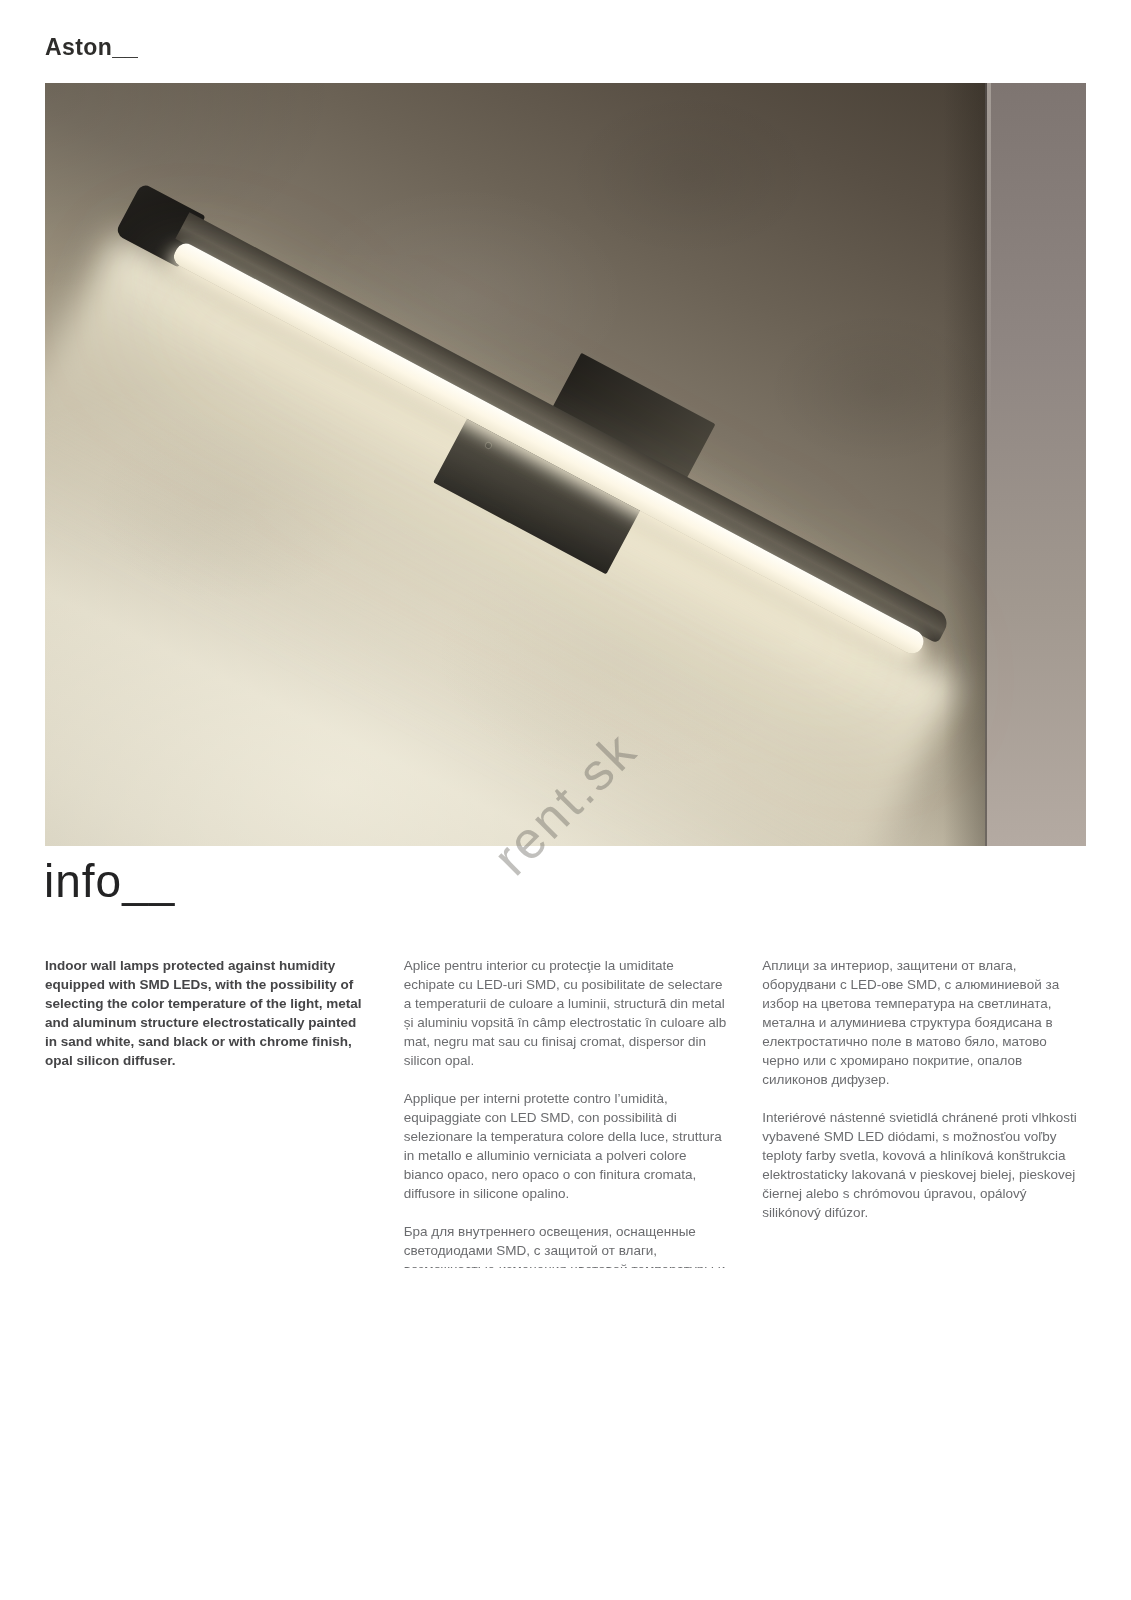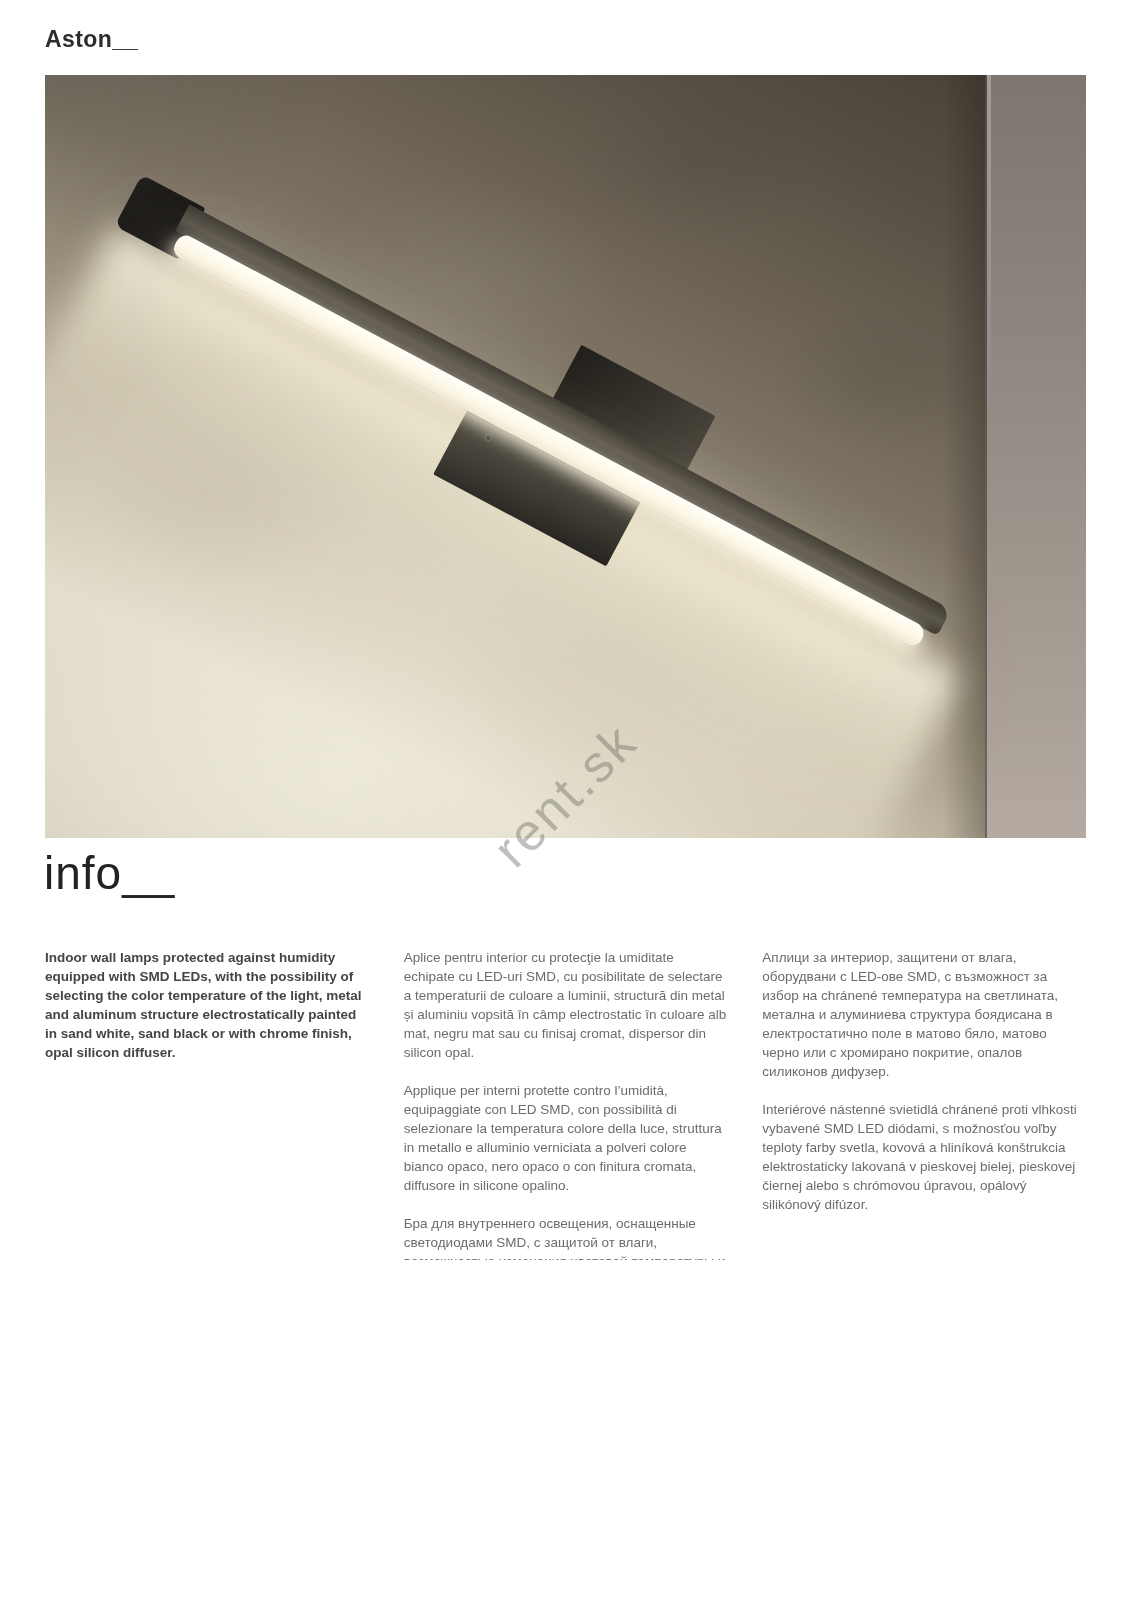--- a/index.html
+++ b/index.html
@@ -3,21 +3,21 @@
 <meta charset="utf-8">
 <style>
   * { margin:0; padding:0; box-sizing:border-box; }
   html,body { background:#ffffff; }
   .page {
     position:relative;
     width:1131px; height:1260px;
     background:#ffffff;
     font-family:"Liberation Sans", sans-serif;
     overflow:hidden;
-    margin:0 auto;
+    margin:8px auto;
   }
 
   
   .header { position:absolute; left:45px; top:26px; }
   .product-title { font-size:23px; font-weight:bold; color:#2e2d2b; letter-spacing:.4px; }
   .product-title .us { letter-spacing:0; }
 
   
   .photo {
     position:absolute; left:45px; top:75px; width:1041px; height:763px;
@@ -163,21 +163,21 @@
   <div class="columns">
     <div class="col col-en">
       <p>Indoor wall lamps protected against humidity equipped with SMD LEDs, with the possibility of selecting the color temperature of the light, metal and aluminum structure electrostatically painted in sand white, sand black or with chrome finish, opal silicon diffuser.</p>
     </div>
     <div class="col">
       <p>Aplice pentru interior cu protecţie la umiditate echipate cu LED-uri SMD, cu posibilitate de selectare a temperaturii de culoare a luminii, structură din metal și aluminiu vopsită în câmp electrostatic în culoare alb mat, negru mat sau cu finisaj cromat, dispersor din silicon opal.</p>
       <p>Applique per interni protette contro l’umidità, equipaggiate con LED SMD, con possibilità di selezionare la temperatura colore della luce, struttura in metallo e alluminio verniciata a polveri colore bianco opaco, nero opaco o con finitura cromata, diffusore in silicone opalino.</p>
       <p>Бра для внутреннего освещения, оснащенные светодиодами SMD, с защитой от влаги, возможностью изменения цветовой температуры и яркости света, металлической и алюминиевой структурой, окрашенной в электростатическом поле в матово-белый, матово-черный цвета или с отделкой под хром, и рассеивателем из опалового силикона.</p>
     </div>
     <div class="col">
-      <p>Аплици за интериор, защитени от влага, оборудвани с LED-ове SMD, с възможност за избор на chránené температура на светлината, метална и алуминиева структура боядисана в електростатично поле в матово бяло, матово черно или с хромирано покритие, опалов силиконов дифузер.</p>
+      <p>Аплици за интериор, защитени от влага, оборудвани с LED-ове SMD, с алюминиевой за избор на цветова температура на светлината, метална и алуминиева структура боядисана в електростатично поле в матово бяло, матово черно или с хромирано покритие, опалов силиконов дифузер.</p>
       <p>Interiérové nástenné svietidlá chránené proti vlhkosti vybavené SMD LED diódami, s možnosťou voľby teploty farby svetla, kovová a hliníková konštrukcia elektrostaticky lakovaná v pieskovej bielej, pieskovej čiernej alebo s chrómovou úpravou, opálový silikónový difúzor.</p>
     </div>
   </div>
 
   <div class="page-number">728</div>
   <div class="site-url">redogroup.com</div>
 
 </div>
 
 </body></html>

